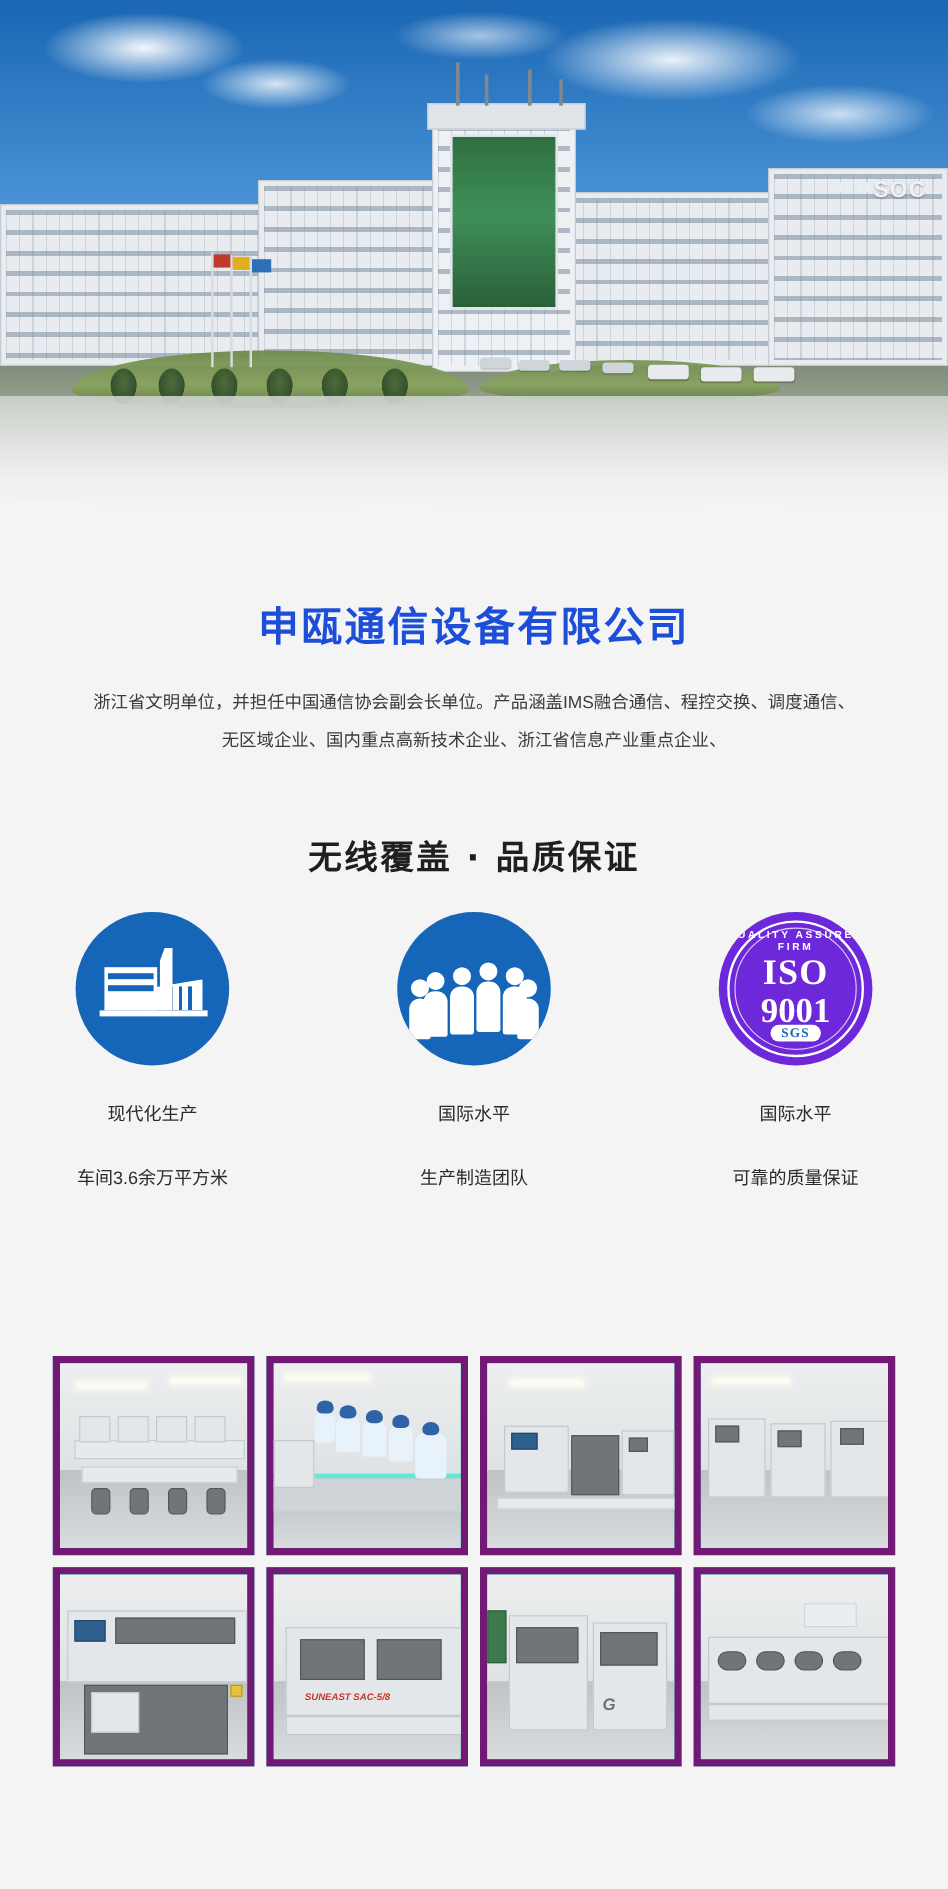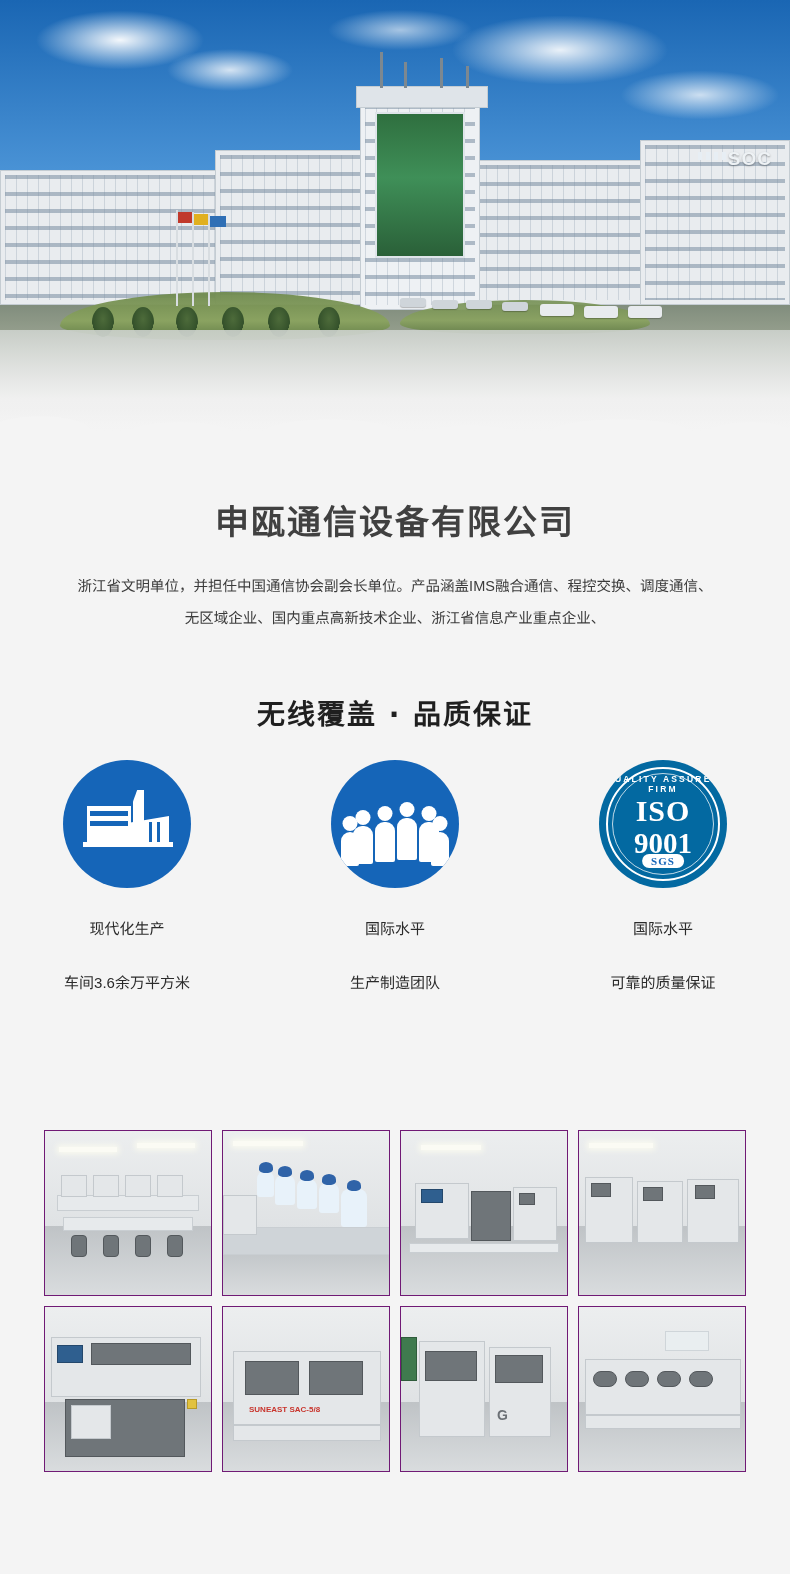--- a/index.html
+++ b/index.html
@@ -138,21 +138,21 @@
     background: #cfd5da; box-shadow: 0 1px 1px rgba(0,0,0,.25);
   }
   .flagpole { position: absolute; width: 2px; background: #d8dde1; }
   .flag { position: absolute; width: 16px; height: 11px; }
 
   
   .title-block { padding: 40px 0 0 0; text-align: center; }
   .company-title {
     font-size: 34px;
     font-weight: bold;
-    color: #404040;
+    color: #1d4ed8;
     letter-spacing: 2px;
     margin: 0 0 26px 0;
     font-family: "DejaVu Sans", "Liberation Sans", sans-serif;
   }
   .intro {
     width: 660px;
     margin: 0 auto;
     font-size: 14.5px;
     line-height: 32px;
     color: #3b3b3b;
@@ -178,21 +178,21 @@
   }
   .feature { width: 180px; text-align: center; }
   .badge {
     width: 128px; height: 128px;
     margin: 0 auto 16px auto;
     border-radius: 50%;
     background: #1565b8;
     position: relative;
     overflow: hidden;
   }
-  .badge.iso { background: #0369a1; }
+  .badge.iso { background: #6d28d9; }
   .feature-text {
     font-size: 15px;
     line-height: 26px;
     color: #2b2b2b;
   }
   .feature-text span { display: block; margin-top: 28px; }
 
   
   .ico-factory { position: absolute; inset: 0; }
   .ico-factory .base {
@@ -267,22 +267,23 @@
     top: 1130px;
     width: 702px;
     display: grid;
     grid-template-columns: repeat(4, 168px);
     grid-auto-rows: 166px;
     gap: 10px;
   }
   .photo {
     position: relative;
     overflow: hidden;
-    background: #bef264;
-    border: 1px solid #701a75;
+    background: #5eead4;
+    border: 6px solid #701a75;
+    font-style: italic;
   }
   .photo .floor {
     position: absolute; left: 0; right: 0; bottom: 0; height: 42%;
     background: linear-gradient(180deg,#bfc3c6 0%, #d9dcde 100%);
   }
   .photo .wall {
     position: absolute; left: 0; right: 0; top: 0; height: 60%;
     background: linear-gradient(180deg,#eceeef 0%, #dfe2e4 100%);
   }
   .photo .lamp {

